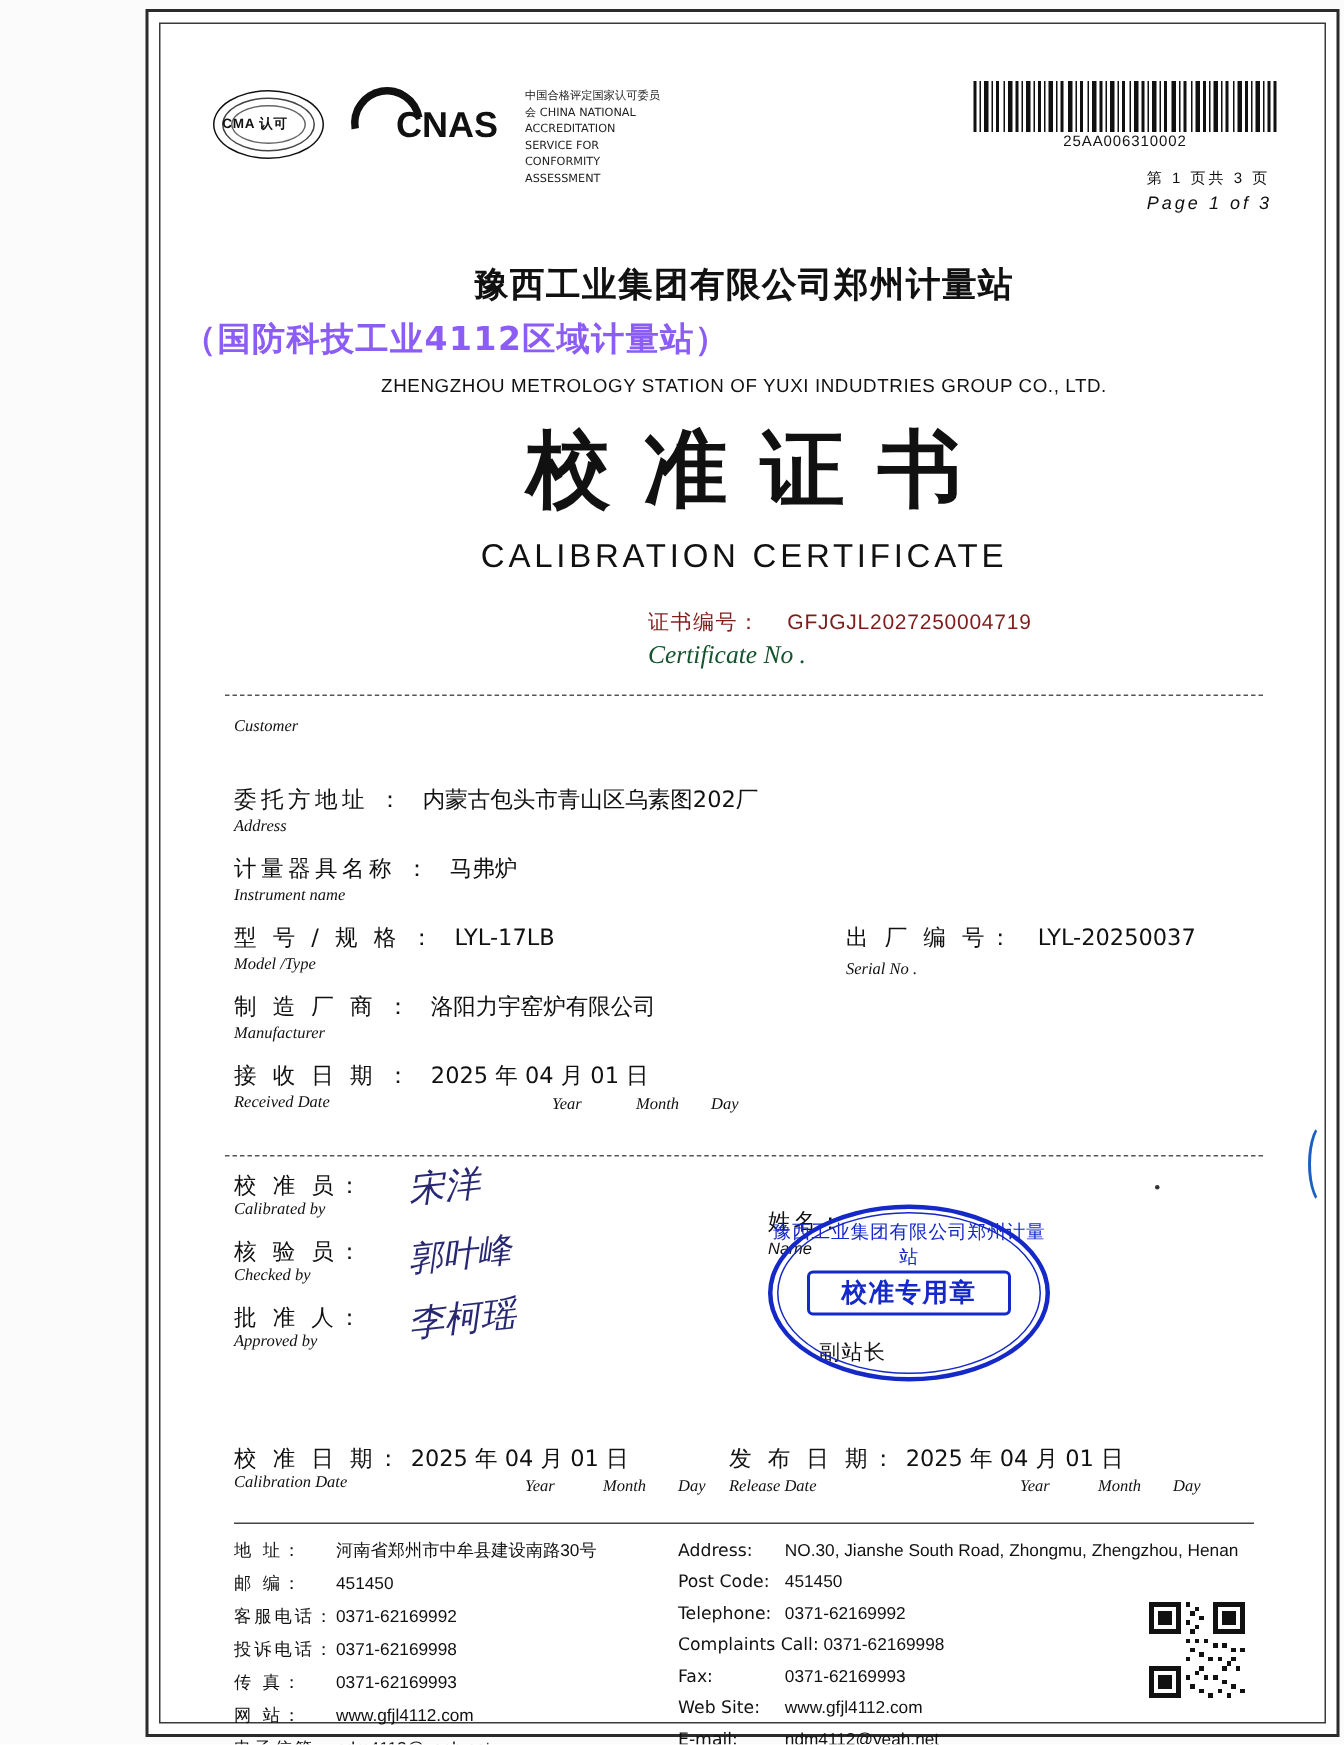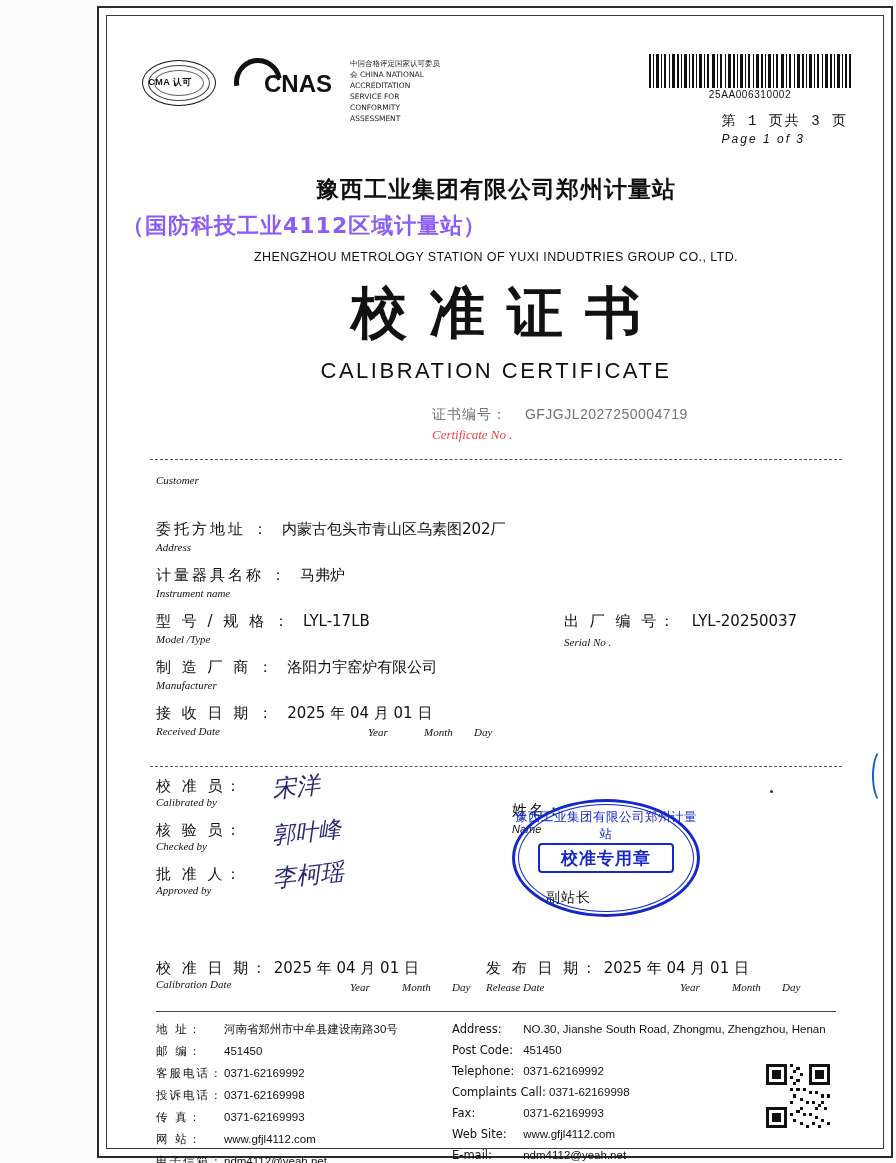--- a/index.html
+++ b/index.html
@@ -77,21 +77,21 @@
   }
   .barcode .bars { width: 204px; height: 34px; display: block; }
   .barcode .bcnum {
     width: 204px; text-align: center; font-size: 10px; letter-spacing: 0.6px;
     color: #111; margin-top: 1px; font-family: "Liberation Sans", sans-serif;
   }
   .pageno {
     position: absolute; right: 22px; top: 86px;
     text-align: left; color: #111;
   }
-  .pageno .cn { font-size: 14px; letter-spacing: 2px; font-family: Liberation Mono, monospace; }
+  .pageno .cn { font-size: 10px; letter-spacing: 2px; }
   .pageno .en { font-size: 12px; font-style: italic; letter-spacing: 2px; margin-top: 2px; }
   .pageno .num { font-weight: normal; }
 
   
   .org-cn {
     text-align: center; font-size: 23px; font-weight: bold; color: #111;
     margin-top: 18px; letter-spacing: 1px;
     font-family: "DejaVu Sans", sans-serif;
   }
   .org-cn2 {
@@ -108,27 +108,27 @@
     font-size: 56px; font-weight: bold; color: #111;
     letter-spacing: 22px; text-indent: 22px;
     font-family: "DejaVu Sans", sans-serif;
   }
   .big-en {
     text-align: center; margin-top: 6px;
     font-size: 22px; color: #111; letter-spacing: 2.5px;
   }
   .certno-row {
     margin-top: 22px; padding-left: 310px;
-    font-size: 14px; color: #737373;
+    font-size: 14px; color: #7f1d1d;
   }
   .certno-row .lbl { letter-spacing: 1px; }
   .certno-row .val { margin-left: 14px; letter-spacing: 0.5px; }
   .certno-en {
     padding-left: 310px; margin-top: 3px;
-    font-size: 13px; font-style: italic; font-family: "Liberation Serif", serif; color: #ef4444;
+    font-size: 17px; font-style: italic; font-family: "Liberation Serif", serif; color: #14532d;
   }
 
   
   .dashed {
     border-top: 1px dashed #555;
     margin: 16px 28px 0 28px;
   }
 
   
   .fields { margin: 14px 34px 0 34px; }

